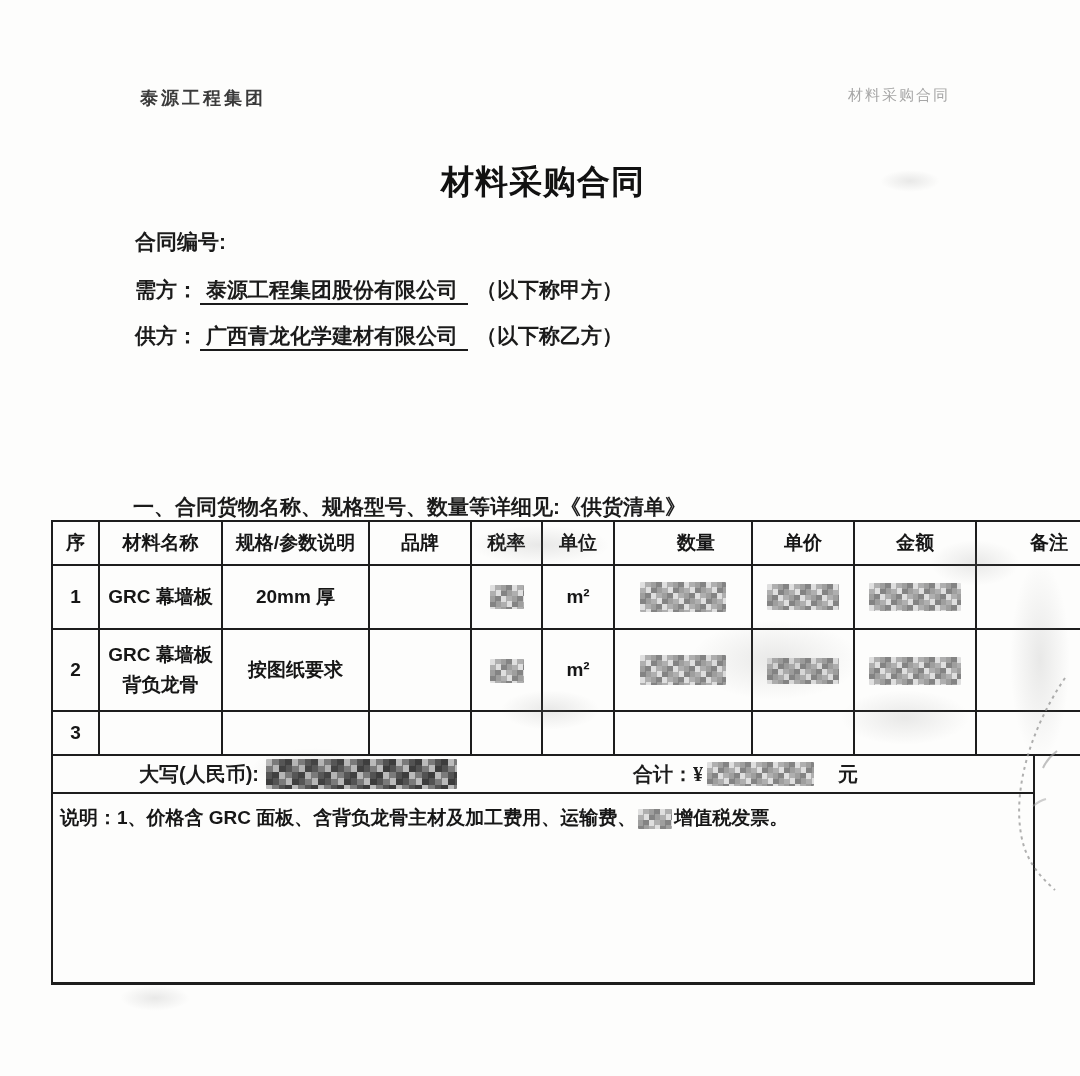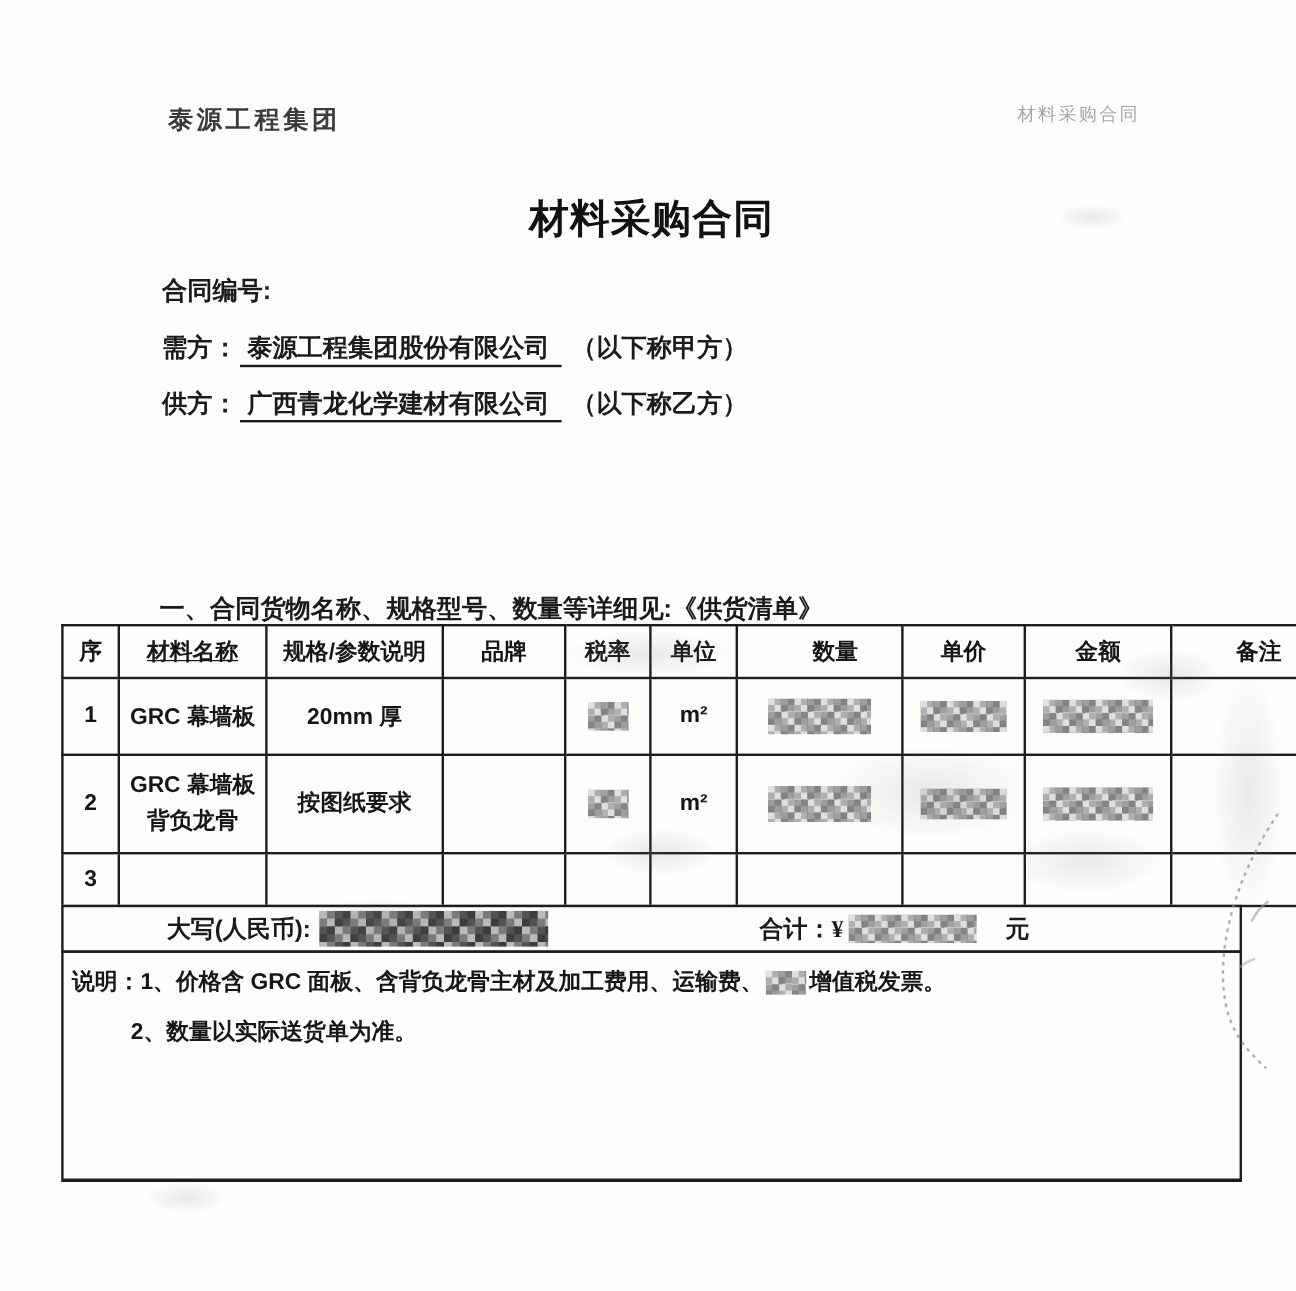--- a/index.html
+++ b/index.html
@@ -3,21 +3,21 @@
 <meta charset="utf-8">
 <style>
   html,body{margin:0;padding:0;background:#ffffff;}
   .page{
     position:relative;width:1080px;height:1076px;overflow:hidden;
     background:#fdfdfc;
     font-family:"Liberation Sans","DejaVu Sans",sans-serif;
     color:#1b1b1b;
   }
   
-  .logo{position:absolute;left:140px;top:86px;font-size:21px;font-weight:600;letter-spacing:3px;color:#3b3b3b;}
+  .logo{position:absolute;left:140px;top:86px;font-size:18px;font-weight:600;letter-spacing:3px;color:#3b3b3b;}
   .corner{position:absolute;left:848px;top:86px;font-size:15px;letter-spacing:2px;color:#9d9d9d;opacity:.9;}
   .title{position:absolute;left:128px;top:160px;width:830px;margin:0;text-align:center;
          font-size:33px;font-weight:800;letter-spacing:1px;color:#111;}
   .contract-no{position:absolute;left:135px;top:228px;font-size:21px;font-weight:700;}
   
   .party{position:absolute;left:135px;font-size:21px;font-weight:700;white-space:nowrap;}
   .party.buyer{top:276px;}
   .party.supplier{top:322px;}
   .plabel{margin-right:2px;}
   .pname{border-bottom:2px solid #1b1b1b;padding:0 10px 2px 6px;margin-top:44px;}
@@ -88,21 +88,21 @@
     <span class="plabel">供方：</span><span class="pname">广西青龙化学建材有限公司</span><span class="psuffix">（以下称乙方）</span>
   </div>
 
 
   <div class="section-heading">一、合同货物名称、规格型号、数量等详细见:《供货清单》</div>
 
   <table class="supply">
     <thead>
       <tr>
           <th style="width: 41px;">序</th>
-          <th style="width: 117px; text-decoration: underline;">材料名称</th>
+          <th style="width: 117px;">材料名称</th>
           <th style="width: 141px;">规格/参数说明</th>
           <th style="width: 96px;">品牌</th>
           <th style="width: 65px;">税率</th>
           <th style="width: 66px;">单位</th>
           <th style="width: 106px; padding-left: 28px;">数量</th>
           <th style="width: 96px;">单价</th>
           <th style="width: 116px;">金额</th>
           <th style="width: 140px;">备注</th>
         </tr>
     </thead>
@@ -149,21 +149,20 @@
   <div class="total-row">
     <span class="t-label">大写(人民币):</span>
     <span class="mosaic dark mosaic-words"></span>
     <span class="t-sum">合计：¥</span>
     <span class="mosaic mosaic-sum"></span>
     <span class="t-unit">元</span>
   </div>
 
   <div class="notes-box">
     <p class="n1"><span>说明：1、价格含 GRC 面板、含背负龙骨主材及加工费用、运输费、</span><span class="mosaic mosaic-note"></span><span>增值税发票。</span></p>
-    <p class="n2">2、数量以实际送货单为准。</p>
   </div>
 
   <svg class="scribble" width="76" height="228" viewBox="0 0 76 228">
     <path d="M62,8 C28,58 10,118 18,164 C22,188 34,204 52,220" fill="none" stroke="#959595" stroke-width="2" stroke-dasharray="3 4" opacity="0.75"></path>
     <path d="M40,98 c4,-9 9,-13 14,-17" fill="none" stroke="#9a9a9a" stroke-width="2" opacity="0.6"></path>
     <path d="M30,136 c5,-4 9,-6 13,-7" fill="none" stroke="#a0a0a0" stroke-width="2" opacity="0.5"></path>
   </svg>
 
   <div class="blob" style="left:470px;top:525px;width:140px;height:40px;"></div>
   <div class="blob" style="left:690px;top:620px;width:170px;height:80px;"></div>

